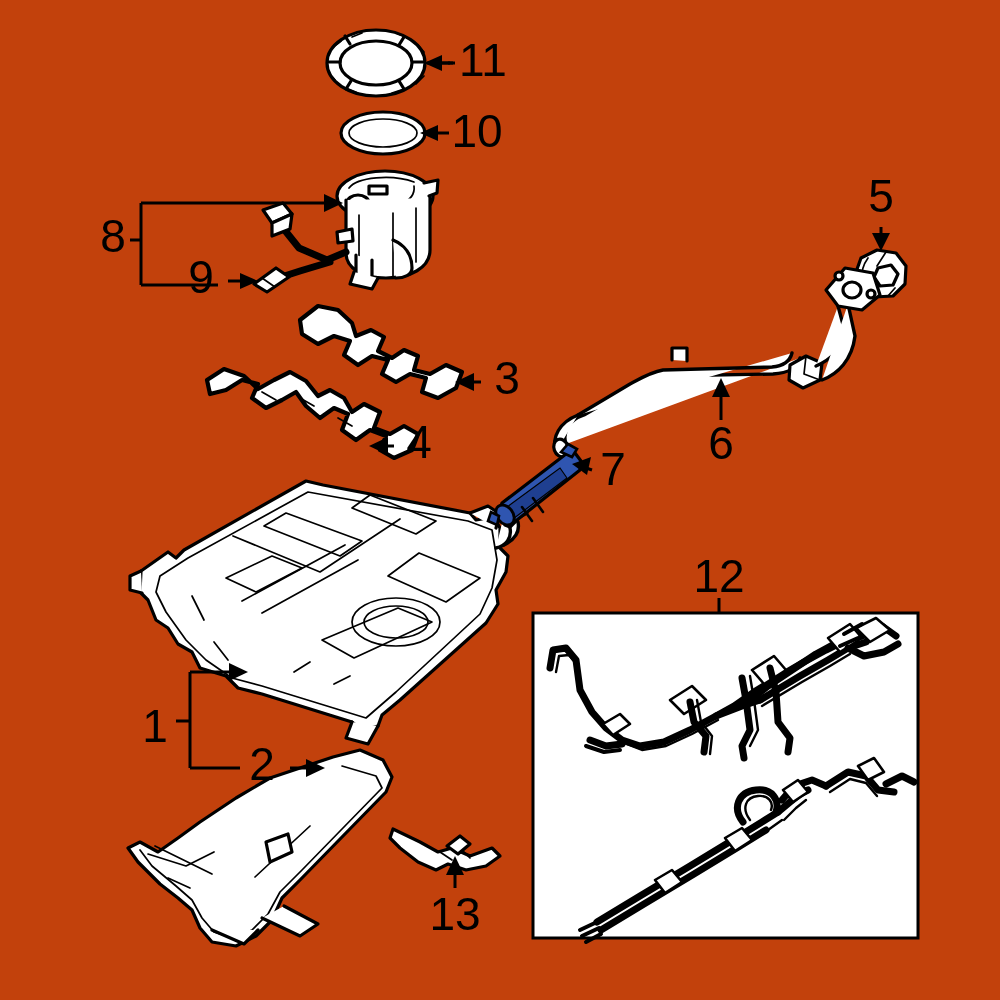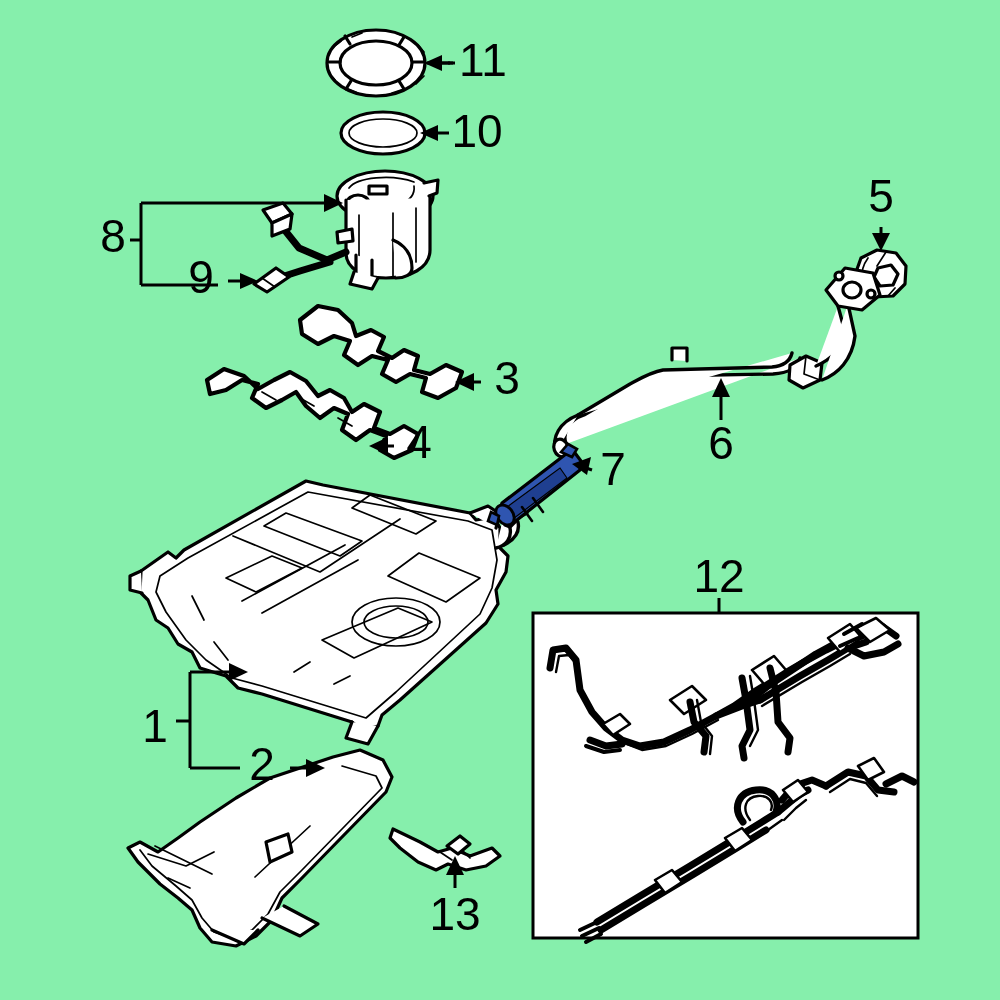--- a/index.html
+++ b/index.html
@@ -11,21 +11,21 @@
   body {
     width: 1000px;
     height: 1000px;
     overflow: hidden;
     font-family: "Liberation Sans", sans-serif;
   }
   #diagram-root {
     position: relative;
     width: 1000px;
     height: 1000px;
-    background: #86efac;
+    background: #c2410c;
   }
   svg#parts-svg {
     display: block;
     width: 1000px;
     height: 1000px;
   }
   .ln {
     fill: none;
     stroke: #000000;
     stroke-linecap: round;

